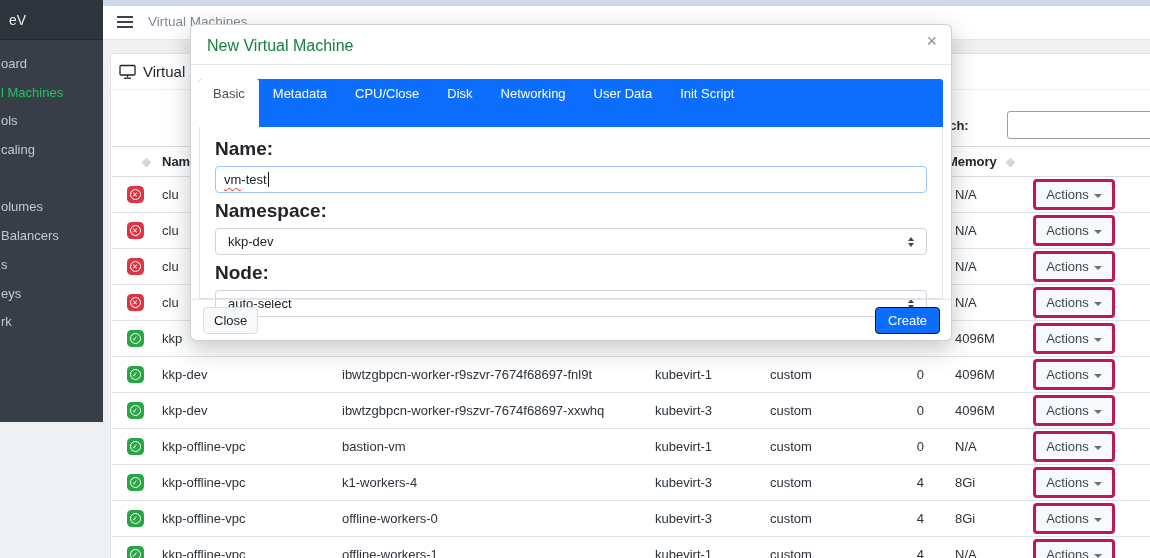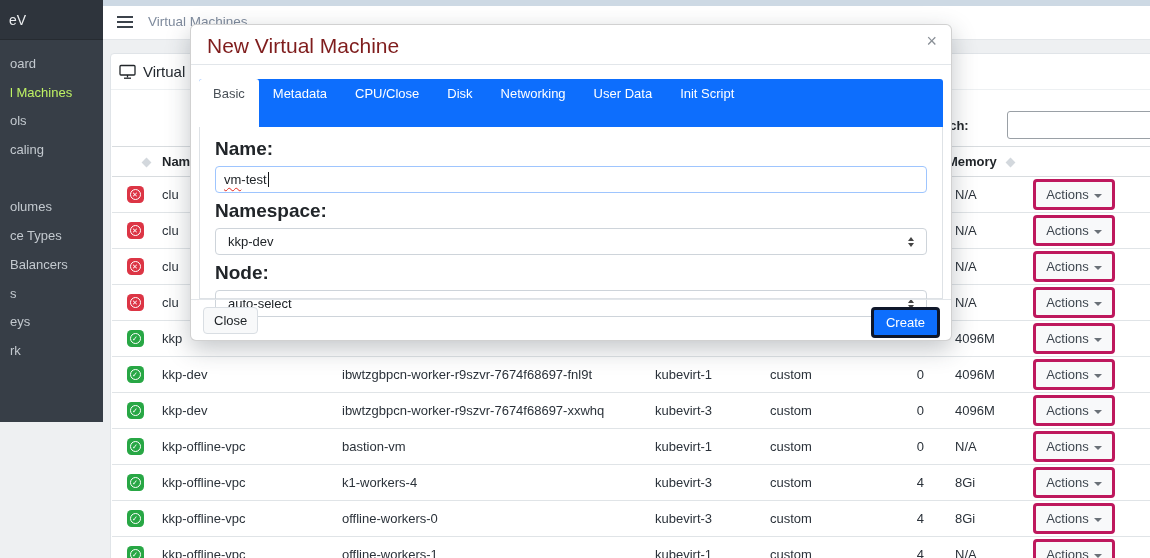--- a/index.html
+++ b/index.html
@@ -7,23 +7,23 @@
   body {
     position:relative;
     font-family:"Liberation Sans","DejaVu Sans",sans-serif;
     font-size:13px; color:#212529; background:#eef0f2;
   }
   
   .sidebar { position:absolute; left:0; top:0; width:103px; height:422px; background:#373e47; z-index:5; }
   .brand { height:40px; line-height:40px; background:#2e343c; border-bottom:1px solid #262b31;
            color:#ebedef; font-size:14px; padding-left:9px; white-space:nowrap; }
   .snav { list-style:none; padding-top:10px; }
-  .snav li { height:28.7px; line-height:28.7px; color:#c3c9cf; font-size:13px; padding-left:10px;
+  .snav li { height:28.7px; line-height:28.7px; color:#c3c9cf; font-size:13px; padding-left:1px;
              white-space:nowrap; overflow:hidden; cursor:pointer; }
-  .snav li.active { color:#bef264; }
+  .snav li.active { color:#22c55e; }
   
   .topstrip { position:absolute; left:103px; top:0; right:0; height:6px; background:#cdd9e4; }
   .navbar { position:absolute; left:103px; top:6px; right:0; height:34px; background:#fff;
             border-bottom:1px solid #e4e7ea; }
   .burger { position:absolute; left:14px; top:10px; width:16px; cursor:pointer; }
   .burger span { display:block; width:16px; height:2px; background:#3c434b; margin-bottom:3px; }
   .navtitle { position:absolute; left:45px; top:8px; color:#7f8b9d; font-size:13.5px; cursor:pointer; }
   
   .card { position:absolute; left:110px; top:53px; width:1100px; height:560px; background:#fff;
           border:1px solid #e0e4e8; border-radius:4px; }
@@ -61,21 +61,21 @@
   .btn-actions { padding:5px 10px; background:#f8f9fa; border:3px solid #be185d; border-radius:4px;
                  font-size:13px; color:#3f4750; cursor:pointer; font-family:inherit; }
   .caret-down { display:inline-block; margin-left:5px; vertical-align:middle;
                 border-left:4px solid transparent; border-right:4px solid transparent;
                 border-top:4px solid #6a7178; }
   
   .modal { position:absolute; left:190px; top:24px; width:762px; height:317px; background:#fff;
            border:1px solid rgba(0,0,0,0.18); border-radius:6px; z-index:50;
            box-shadow:0 8px 24px rgba(40,50,60,0.28); }
   .m-head { position:relative; height:40px; border-bottom:1px solid #e2e6ea; padding:0 16px; }
-  .m-title { line-height:42px; font-size:21px; color:#7f1d1d; }
+  .m-title { line-height:42px; font-size:16px; color:#15803d; }
   .m-close { position:absolute; right:14px; top:6px; font-size:18px; color:#8a9097; cursor:pointer;
              background:none; border:none; font-family:inherit; }
   .m-body { position:absolute; top:40px; left:0; right:0; bottom:41px; padding:14px 8px 0 8px; }
   .tabbar { display:flex; height:48px; background:#0d6efd; border-radius:3px 3px 0 0; }
   .tab { line-height:30px; padding:0 14px; color:#fff; font-size:13px; cursor:pointer; white-space:nowrap; }
   .tab.active { background:#fff; color:#495057; border-radius:3px 3px 0 0; }
   .panel { height:172px; border:1px solid #dee2e6; border-top:none; padding:11px 15px; }
   .flabel { font-weight:bold; font-size:19px; margin-bottom:6px; }
   .fake-input { height:27px; border:1px solid #9ec5fe; border-radius:4px; display:flex;
                 align-items:center; padding:0 8px; margin-bottom:7px; cursor:text; }
@@ -86,42 +86,41 @@
                  align-items:center; justify-content:space-between; padding:0 12px; margin-bottom:7px;
                  color:#212529; cursor:pointer; }
   .updown { display:flex; flex-direction:column; gap:2px; }
   .updown .up   { width:0; height:0; border-left:3.5px solid transparent; border-right:3.5px solid transparent; border-bottom:4px solid #444; }
   .updown .down { width:0; height:0; border-left:3.5px solid transparent; border-right:3.5px solid transparent; border-top:4px solid #444; }
   .m-foot { position:absolute; bottom:0; left:0; right:0; height:41px; border-top:1px solid #e2e6ea; }
   .btn-close-modal { position:absolute; left:12px; top:7px; padding:5px 10px; background:#f8f9fa;
                      border:1px solid #d9dee3; border-radius:4px; font-size:13px; color:#212529;
                      cursor:pointer; font-family:inherit; }
   .btn-create { position:absolute; right:11px; top:7px; padding:5px 12px; background:#0d6efd;
-                border:3px solid #0f172a; border-radius:4px; font-size:13px; color:#fff;
+                border:1px solid #0f172a; border-radius:4px; font-size:13px; color:#fff;
                 cursor:pointer; font-family:inherit; }
 </style>
 </head>
 <body>
 
 <div class="sidebar">
   <div class="brand">eV</div>
   <ul class="snav">
   <li>oard</li>
 
   <li class="active">l Machines</li>
 
   <li>ols</li>
 
   <li>caling</li>
 
   <li></li>
 
   <li>olumes</li>
 
-  <li>ce Types</li>
 
   <li>Balancers</li>
 
   <li>s</li>
 
   <li>eys</li>
 
   <li>rk</li>
 </ul>
 </div>

